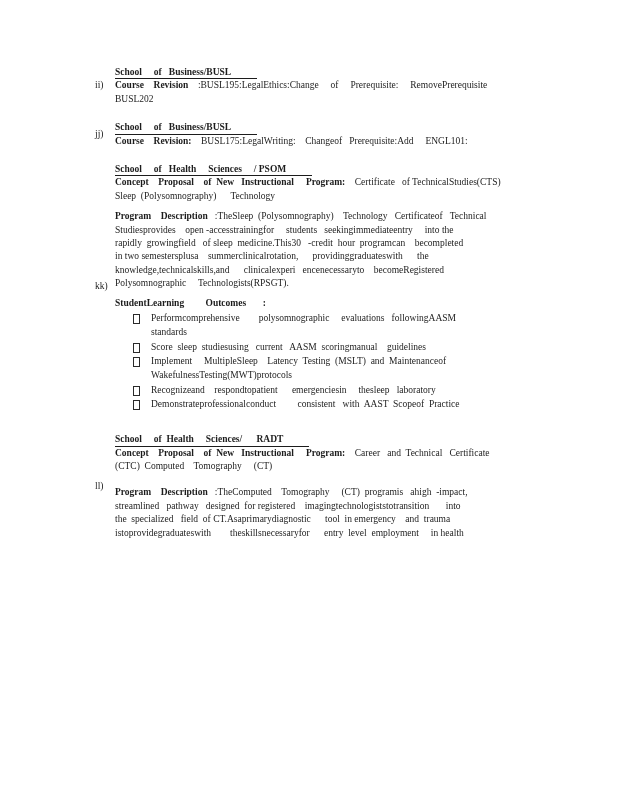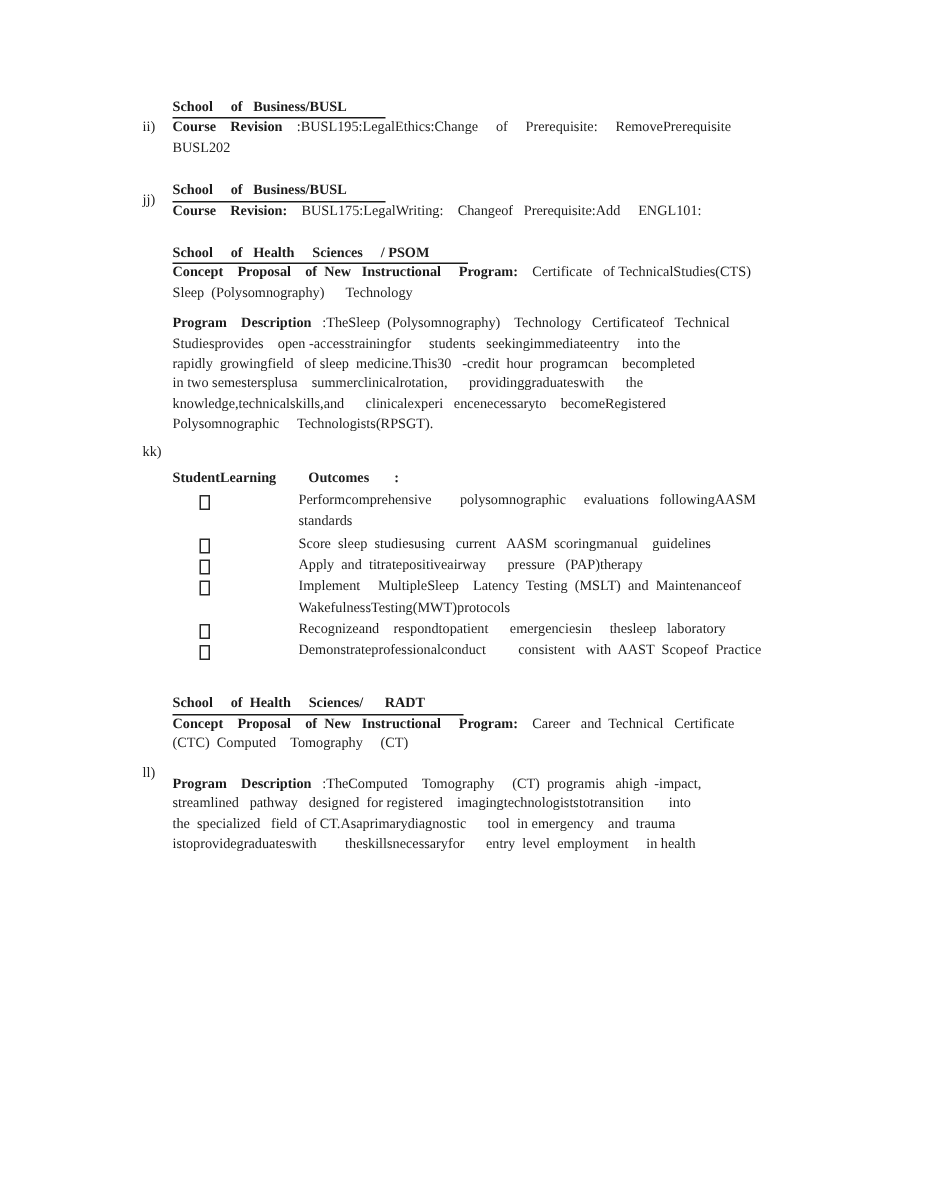--- a/index.html
+++ b/index.html
@@ -25,31 +25,31 @@
     white-space:pre;
     display:inline-block;
     line-height:12.4px;
   }
   .ln{white-space:pre;overflow:hidden;width:398px;}
   .ln b{font-weight:bold;}
   .gap-s{margin-top:6px;}
   .gap-m{margin-top:15px;}
   .gap-para{margin-top:7px;}
   .gap-ll{margin-top:22px;}
-  .outcomes{font-weight:bold;white-space:pre;margin-top:22px;}
+  .outcomes{font-weight:bold;white-space:pre;margin-top:6px;}
   .bullets{margin-top:1px;}
   .bullet{display:flex;align-items:flex-start;padding-left:18px;line-height:14.3px;}
   .bullet-box{
     flex:none;
     width:5px;height:8px;
     border:1px solid #2a2a2a;
     margin:3px 11px 0 0;
   }
   .btxt{flex:none;width:360px;}
-  .btxt .ln{width:360px;line-height:14.3px;margin-left:48px;}
+  .btxt .ln{width:360px;line-height:14.3px;}
 </style>
 </head>
 <body>
 
 <div class="page">
 
   <div class="sec">
     <div class="lbl">ii)</div>
     <div class="content">
       <div><span class="hd">School     of   Business/BUSL</span></div>
@@ -94,26 +94,20 @@
         </div>
         <div class="bullet">
           <span class="bullet-box"></span>
           <div class="btxt">
               <div class="ln">Score  sleep  studiesusing   current   AASM  scoringmanual    guidelines</div>
             </div>
         </div>
         <div class="bullet">
           <span class="bullet-box"></span>
           <div class="btxt">
-              <div class="ln">Apply  and  titratepositiveairway      pressure   (PAP)therapy</div>
-            </div>
-        </div>
-        <div class="bullet">
-          <span class="bullet-box"></span>
-          <div class="btxt">
               <div class="ln">Implement     MultipleSleep    Latency  Testing  (MSLT)  and  Maintenanceof</div>
               <div class="ln">WakefulnessTesting(MWT)protocols</div>
             </div>
         </div>
         <div class="bullet">
           <span class="bullet-box"></span>
           <div class="btxt">
               <div class="ln">Recognizeand    respondtopatient      emergenciesin     thesleep   laboratory</div>
             </div>
         </div>

